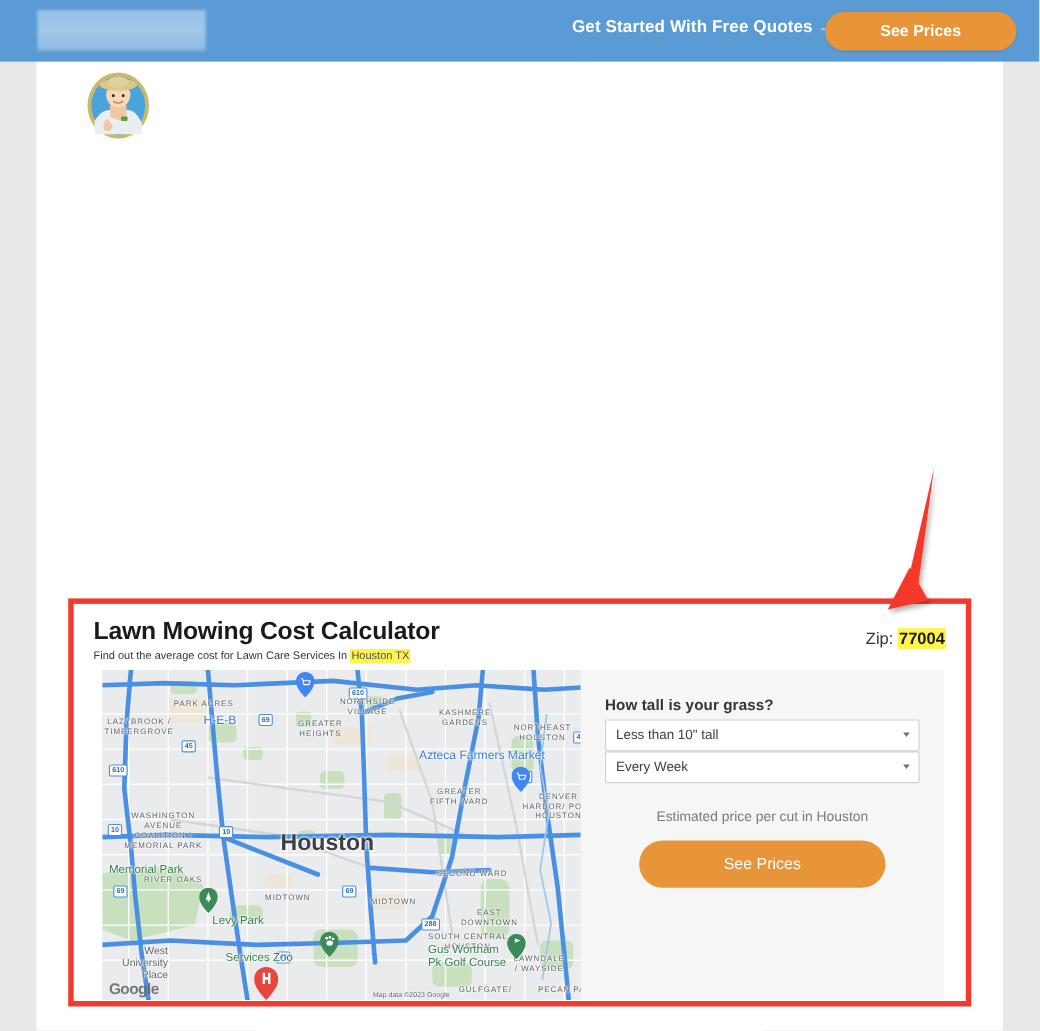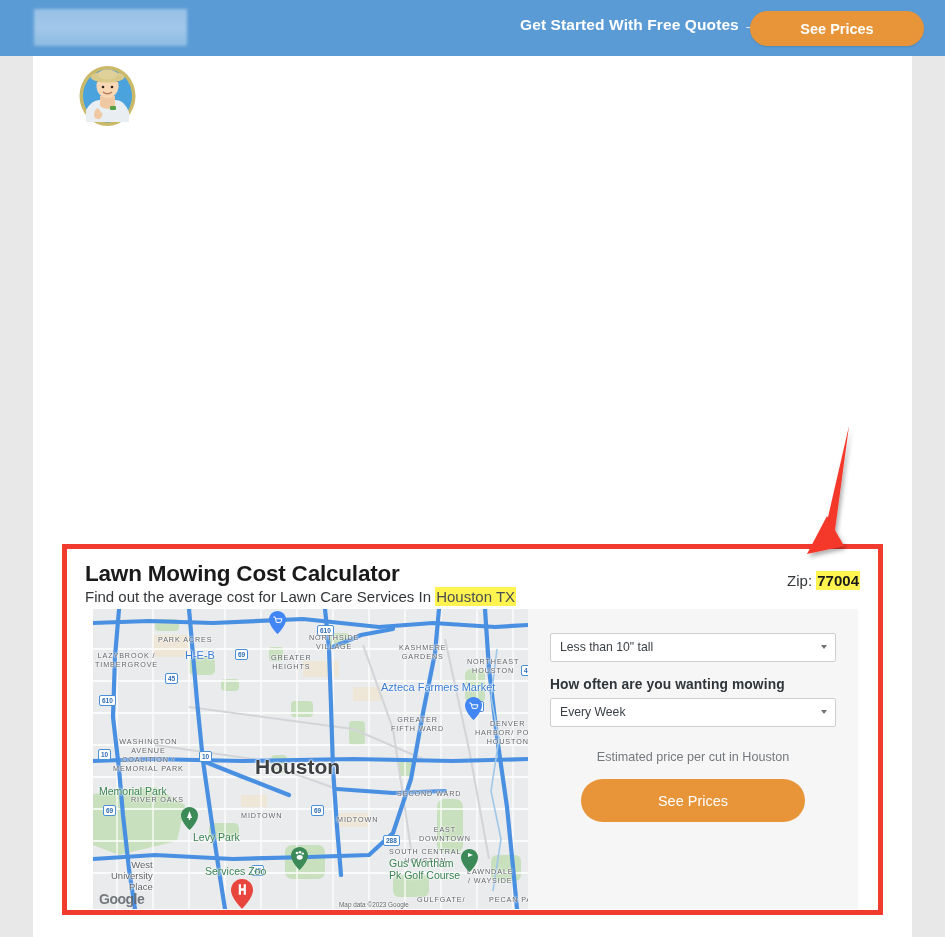--- a/index.html
+++ b/index.html
@@ -150,21 +150,21 @@
     margin: 0;
     color: #1a1a1a;
     font-size: 22.5px;
     font-weight: bold;
     letter-spacing: -.2px;
     line-height: 26px;
   }
   .calc-sub {
     margin: 2px 0 0 0;
     color: #333639;
-    font-size: 15px;
+    font-size: 10px;
     line-height: 16px;
   }
   .calc-zip {
     position: absolute;
     right: 18px; top: 23px;
     color: #333639;
     font-size: 15px;
     white-space: nowrap;
   }
   .calc-zip mark { font-weight: bold; color: #1a1a1a; }
@@ -468,26 +468,26 @@
           <svg class="pin" style="left:138px; top:270px; width:22px; height:30px;" viewBox="0 0 17 23">
             <path d="M8.5 0 C3.8 0 0 3.8 0 8.5 C0 15 8.5 23 8.5 23 C8.5 23 17 15 17 8.5 C17 3.8 13.2 0 8.5 0 Z" fill="#e8453c"></path>
             <path d="M6 4 h1.7 v3 h2.1 v-3 h1.7 v8 h-1.7 v-3 h-2.1 v3 h-1.7 z" fill="#fff"></path>
           </svg>
 
           <span class="gmaps-logo">Google</span>
           <span class="mlabel m-attr" style="left:246px; bottom:1px;">Map data ©2023 Google</span>
         </div>
 
         <div class="form-pane">
+          <p class="q-label">How tall is your grass?</p>
           <div class="select-box">
             <span class="val">Less than 10" tall</span>
             <span class="caret"></span>
           </div>
 
-          <p class="q-label second">How often are you wanting mowing</p>
           <div class="select-box">
             <span class="val">Every Week</span>
             <span class="caret"></span>
           </div>
 
           <p class="est-text">Estimated price per cut in Houston</p>
           <button class="see-prices-btn">See Prices</button>
         </div>
       </div>
     </div>

